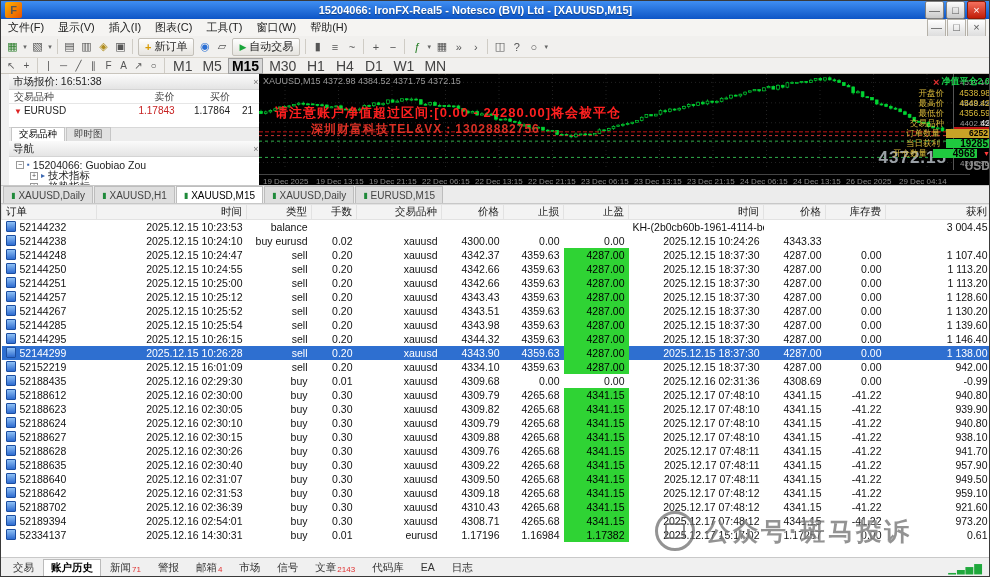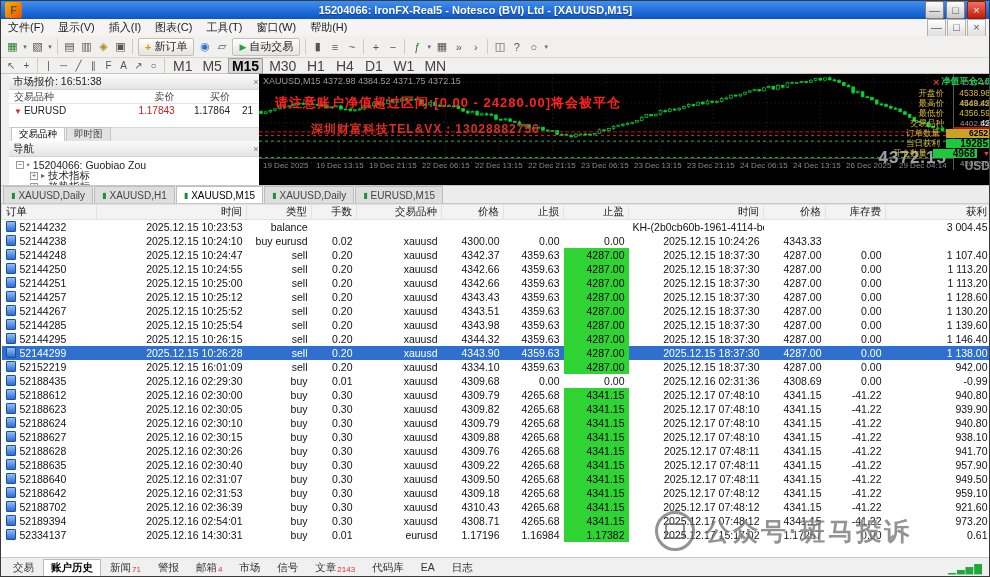--- a/index.html
+++ b/index.html
@@ -70,26 +70,26 @@
   .strip{position:absolute;left:0;top:184px;width:100%;height:19px;background:#ececec;
     border-top:1px solid #c8c8c8;border-bottom:1px solid #c8c8c8;display:flex;align-items:flex-end;box-sizing:border-box;}
   .strip-left{width:258px;display:flex;align-items:flex-end;padding-left:2px;border-right:1px solid #c4c4c4;height:100%;box-sizing:border-box;}
   .strip-tab{height:16px;display:flex;align-items:center;gap:3px;padding:0 7px;margin-right:1px;
     background:#dedede;border:1px solid #bdbdbd;border-bottom:none;font-size:10px;color:#444;}
   .strip-tab.active{background:#fff;color:#000;}
   .ct-ic{font-size:8px;color:#1f8a3a;}
   
   .chart{position:absolute;left:258px;top:73px;width:732px;height:111px;background:#000;overflow:hidden;}
   .ohlc{position:absolute;left:4px;top:2px;font-size:9px;color:#9a9a9a;z-index:5;}
-  .warn1{position:absolute;left:16px;top:20px;font-size:13px;font-weight:bold;color:#ff2020;z-index:6;letter-spacing:1px;}
+  .warn1{position:absolute;left:16px;top:30px;font-size:13px;font-weight:bold;color:#ff2020;z-index:6;letter-spacing:1px;}
   .warn2{position:absolute;left:52px;top:47px;font-size:12px;font-weight:bold;color:#d93025;z-index:6;letter-spacing:1px;}
   .yaxis{position:absolute;right:0;top:0;width:37px;height:96px;background:#000;border-left:1px solid #555;z-index:4;}
   .ylab{position:absolute;right:2px;font-size:8px;color:#9a9a9a;}
   .ptag{position:absolute;right:0;width:37px;background:#c01414;color:#fff;font-size:8px;text-align:center;z-index:7;}
-  .xaxis{position:absolute;left:0;top:84px;width:695px;height:15px;border-top:1px solid #444;padding-left:16px;}
+  .xaxis{position:absolute;left:0;top:100px;width:695px;height:15px;border-top:1px solid #444;padding-left:16px;}
   .xlab{position:absolute;top:2px;font-size:8px;color:#8a8a8a;white-space:nowrap;}
   .ea{position:absolute;top:1px;right:1px;z-index:8;display:flex;flex-direction:column;align-items:flex-end;gap:1px;}
   .ea-title{display:flex;gap:2px;font-size:9px;font-weight:bold;color:#18d04a;}
   .ea-x{color:#e03030;}
   .ea-row{display:flex;justify-content:flex-end;align-items:center;gap:6px;font-size:8.5px;line-height:9px;}
   .ea-lab{color:#d9b93a;}
   .ea-val{color:#d9b93a;min-width:40px;text-align:right;}
   .ea-val.white{color:#ececec;}
   .ea-val.ybox{background:#c9a227;color:#000;padding:0 2px;font-weight:bold;}
   .ea-val.gbox{background:#1fc93f;color:#000;padding:0 2px;font-weight:bold;font-size:10px;}

